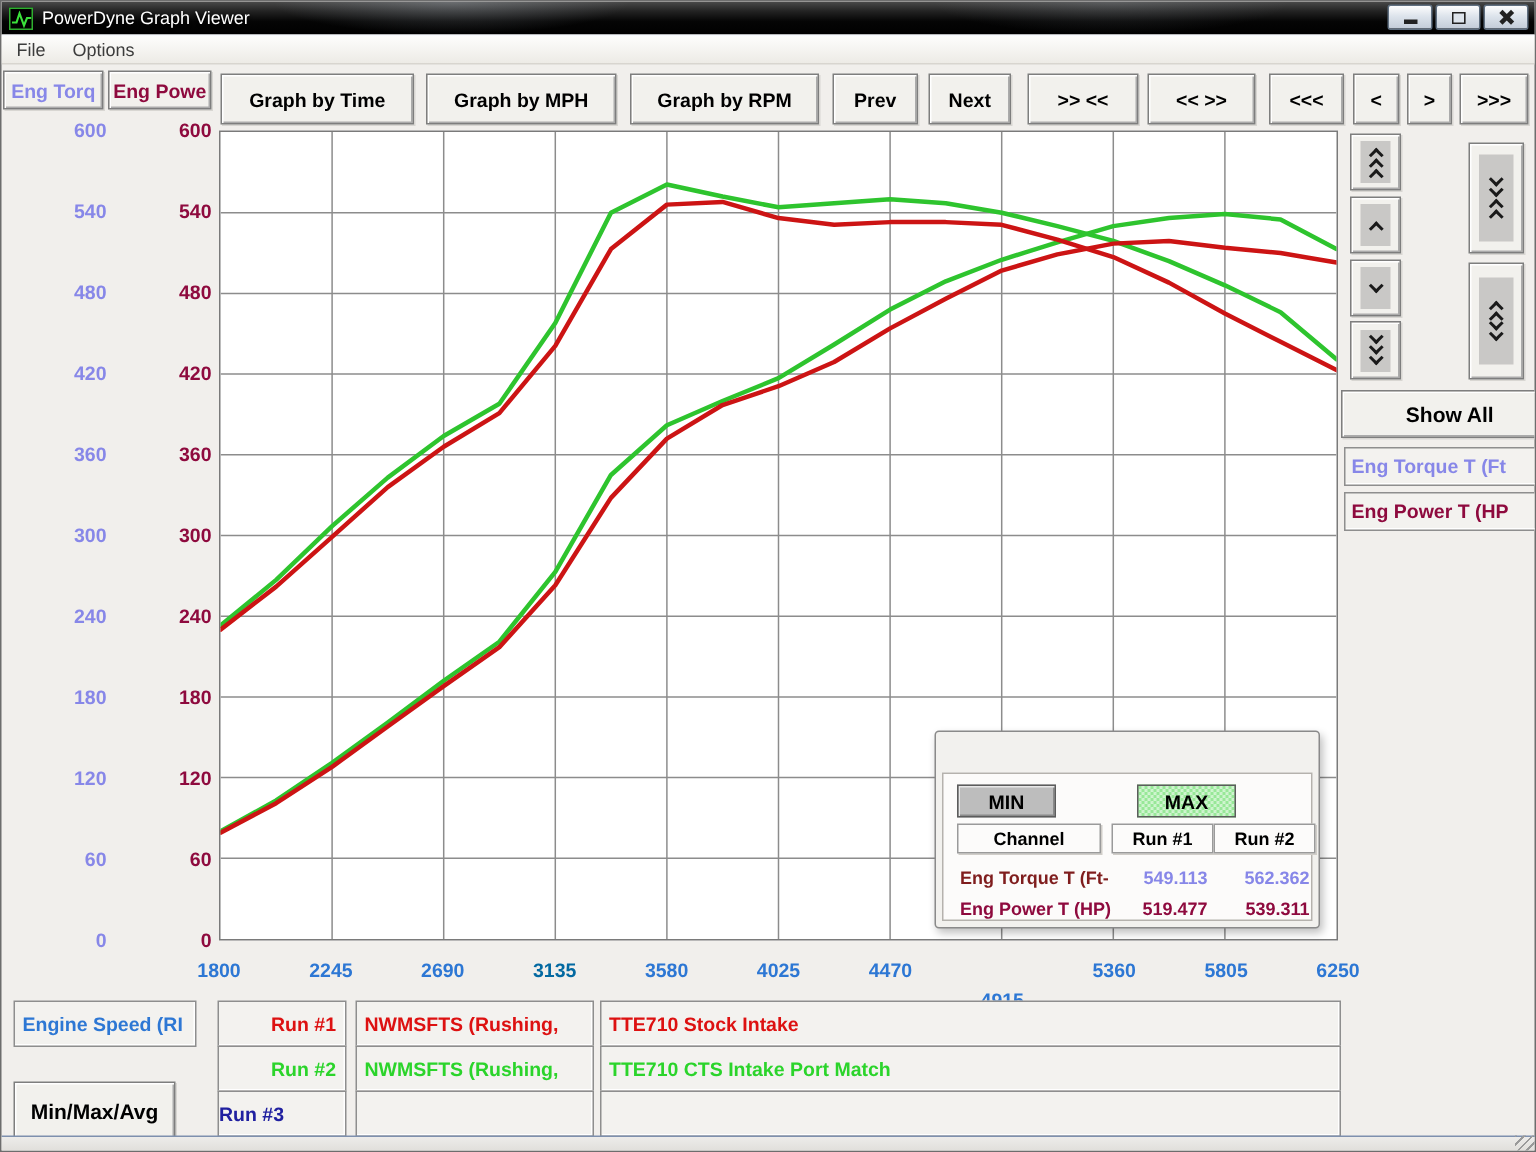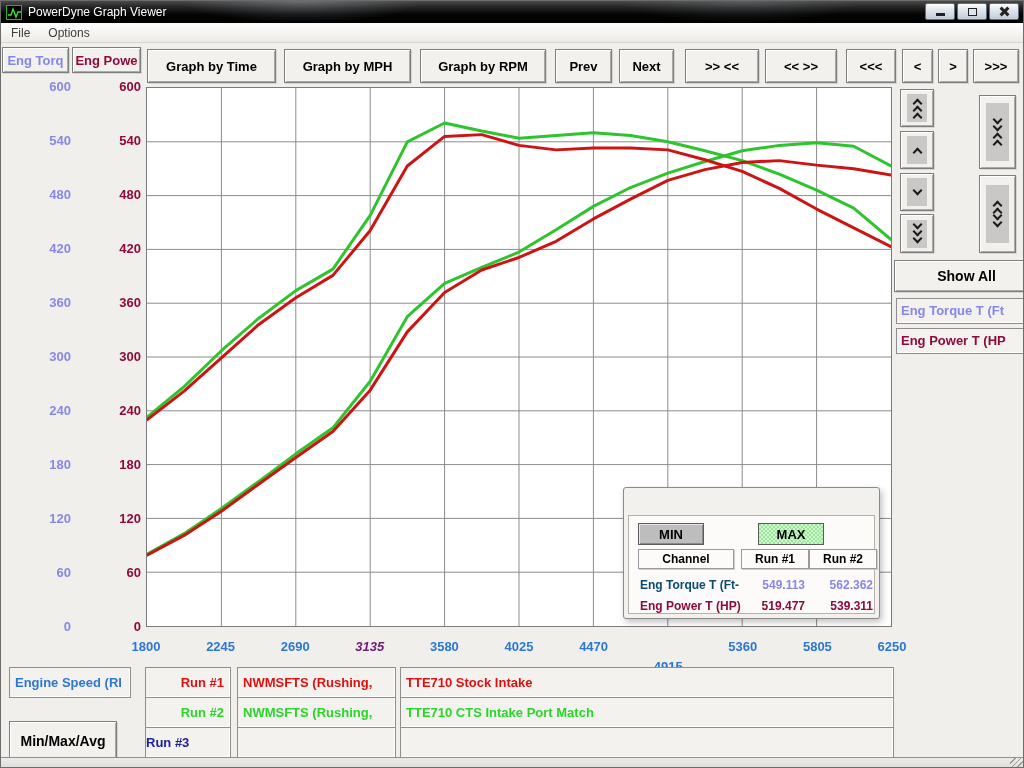--- a/index.html
+++ b/index.html
@@ -211,21 +211,21 @@
         <polyline points="0.0,468.0 37.2,447.3 74.6,422.1 111.8,395.1 149.2,367.2 186.4,341.1 223.8,294.3 261.0,229.5 298.4,196.2 335.6,180.0 373.0,164.7 410.2,142.2 447.6,118.8 484.8,99.9 522.2,85.5 559.4,73.8 596.8,63.0 634.0,57.6 671.4,54.9 708.6,58.5 746.0,78.3" fill="none" stroke="#2EC42E" stroke-width="3" stroke-linejoin="round" stroke-linecap="round"></polyline>
         <polyline points="0.0,333.0 37.2,304.2 74.6,270.9 111.8,237.6 149.2,210.6 186.4,188.1 223.8,143.1 261.0,78.3 298.4,48.6 335.6,46.8 373.0,57.6 410.2,62.1 447.6,60.3 484.8,60.3 522.2,62.1 559.4,72.0 596.8,83.7 634.0,100.8 671.4,121.5 708.6,140.4 746.0,159.3" fill="none" stroke="#CC1414" stroke-width="3" stroke-linejoin="round" stroke-linecap="round"></polyline>
         <polyline points="0.0,468.9 37.2,449.1 74.6,424.8 111.8,397.8 149.2,370.8 186.4,344.7 223.8,303.3 261.0,244.8 298.4,205.2 335.6,182.7 373.0,170.1 410.2,153.9 447.6,131.4 484.8,111.6 522.2,92.7 559.4,81.9 596.8,74.7 634.0,72.9 671.4,77.4 708.6,81.0 746.0,87.3" fill="none" stroke="#CC1414" stroke-width="3" stroke-linejoin="round" stroke-linecap="round"></polyline>
       </svg>
     </div>
 
   <div id="xaxis">
       <div class="xlab" style="left: 115px; color: rgb(45, 119, 212);">1800</div>
       <div class="xlab" style="left: 189.6px; color: rgb(45, 119, 212);">2245</div>
       <div class="xlab" style="left: 264.2px; color: rgb(45, 119, 212);">2690</div>
-      <div class="xlab" style="left: 338.8px; color: #701a75; font-style: italic;">3135</div>
+      <div class="xlab" style="left: 338.8px; color: #0369a1;">3135</div>
       <div class="xlab" style="left: 413.4px; color: rgb(45, 119, 212);">3580</div>
       <div class="xlab" style="left: 488px; color: rgb(45, 119, 212);">4025</div>
       <div class="xlab" style="left: 562.6px; color: rgb(45, 119, 212);">4470</div>
       <div class="xlab" style="left: 637.2px; color: rgb(45, 119, 212); margin-top: 20px;">4915</div>
       <div class="xlab" style="left: 711.8px; color: rgb(45, 119, 212);">5360</div>
       <div class="xlab" style="left: 786.4px; color: rgb(45, 119, 212);">5805</div>
       <div class="xlab" style="left: 861px; color: rgb(45, 119, 212);">6250</div>
     </div>
 
   <div id="right-panel">
@@ -275,21 +275,21 @@
   <div class="chan-box" style="top: 327px; color: rgb(142, 10, 62);">Eng Power T (HP</div>
 
   <div id="minmax-win">
     <div id="minmax-body">
       <div id="min-btn">MIN</div>
       <div id="max-btn">MAX</div>
       <div class="hdr-box" id="hdr-channel">Channel</div>
       <div class="hdr-box" id="hdr-run1">Run #1</div>
       <div class="hdr-box" id="hdr-run2">Run #2</div>
       <div class="mm-row" style="top:62px">
-        <span class="mm-chan" style="color: #0c4a6e;">Eng Torque T (Ft-</span>
+        <span class="mm-chan" style="color: #7f1d1d;">Eng Torque T (Ft-</span>
         <span class="mm-v1" style="color: rgb(135, 135, 232);">549.113</span>
         <span class="mm-v2" style="color: rgb(135, 135, 232);">562.362</span>
       </div>
       <div class="mm-row" style="top:83px">
         <span class="mm-chan" style="color: rgb(142, 10, 62);">Eng Power T (HP)</span>
         <span class="mm-v1" style="color: rgb(142, 10, 62);">519.477</span>
         <span class="mm-v2" style="color: rgb(142, 10, 62);">539.311</span>
       </div>
     </div>
   </div>

